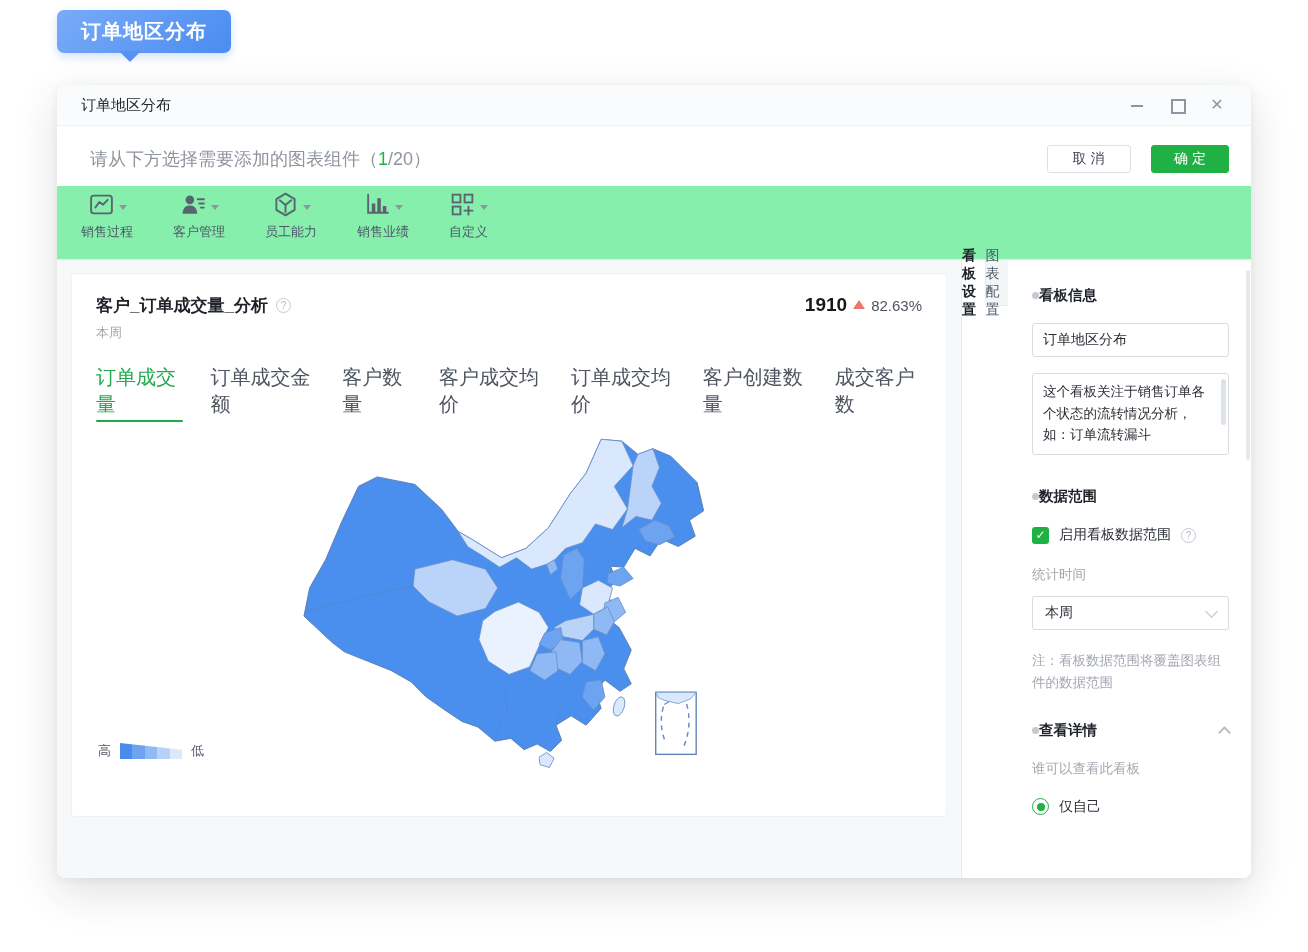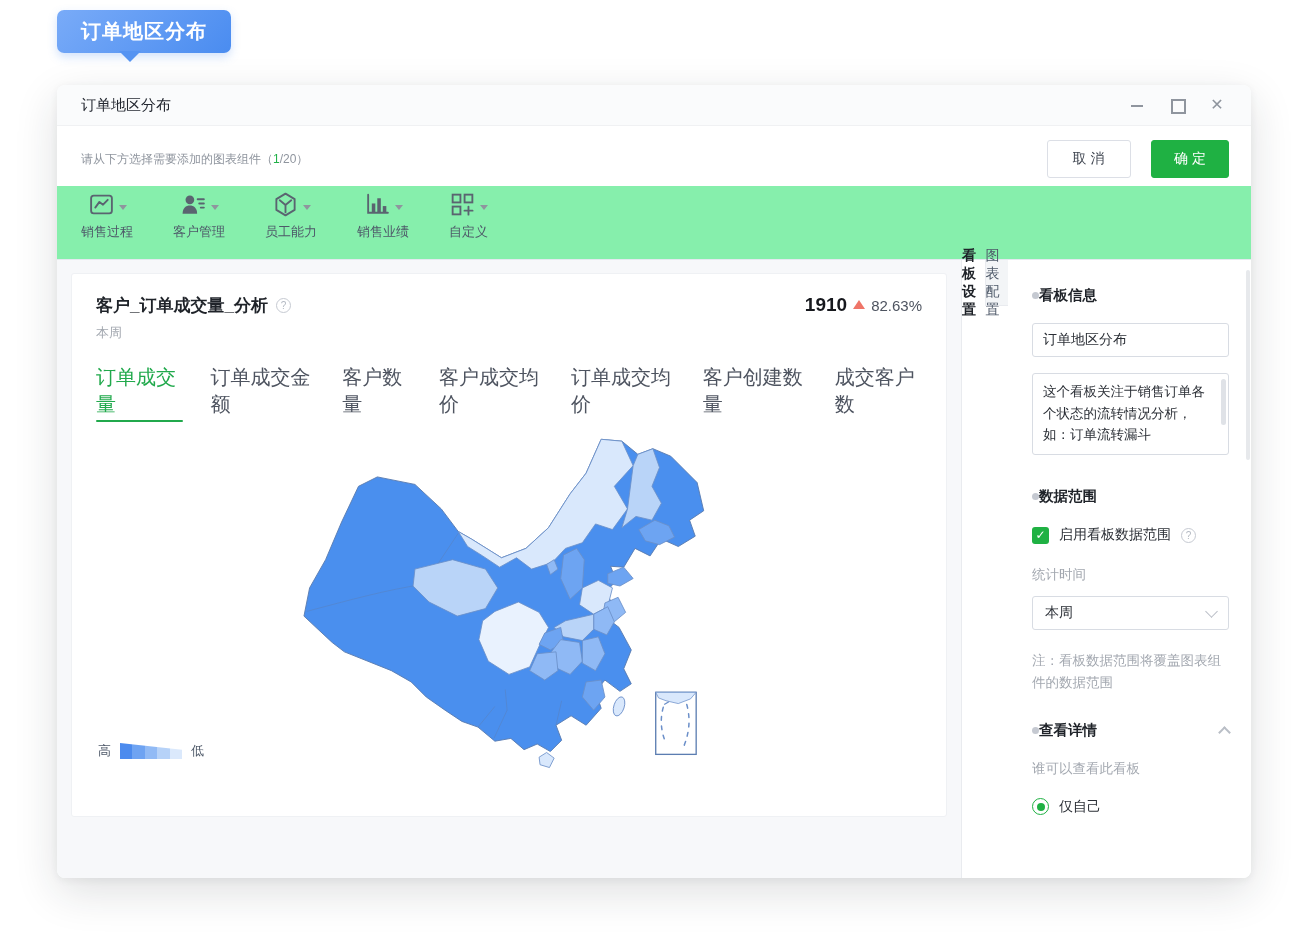--- a/index.html
+++ b/index.html
@@ -21,23 +21,23 @@
                 padding:0 26px 0 24px; background:#fafbfc; border-bottom:1px solid #f0f1f3; }
   .dlg-title { font-size:15px; color:#242831; }
   .win-controls { display:flex; align-items:center; gap:24px; }
   .wc { width:16px; height:16px; position:relative; cursor:pointer; }
   .wc-min::before { content:""; position:absolute; left:2px; right:2px; top:8px; height:2px; background:#8f959e; }
   .wc-max::before { content:""; position:absolute; left:2px; top:2px; width:11px; height:11px; border:2px solid #8f959e; }
   .wc-close { font-size:16px; color:#8f959e; line-height:16px; text-align:center; }
 
   
   .subheader { height:60px; flex:0 0 60px; display:flex; align-items:center; justify-content:space-between; padding:6px 22px 0 24px; background:#fff; }
-  .instruction { font-size:12px; color:#8f959e; }
+  .instruction { font-size:18px; color:#8f959e;margin-left:9px; }
   .instruction .count { color:#21b147; }
-  .btn { display:inline-flex; align-items:center; justify-content:center; height:38px; border-radius:3px; font-size:14px; cursor:pointer; }
+  .btn { display:inline-flex; align-items:center; justify-content:center; height:28px; border-radius:3px; font-size:14px; cursor:pointer; }
   .btn-cancel { width:84px; background:#fff; border:1px solid #dcdfe6; color:#3f4550; margin-right:16px; }
   .btn-confirm { width:78px; background:#1fb143; border:1px solid #1fb143; color:#fff; }
 
   
   .toolbar { flex:0 0 74px; display:flex; align-items:flex-start; gap:40px; padding:2px 24px 0; background:#86efac; border-bottom:1px solid #e4e9f0; }
   .tool { display:flex; flex-direction:column; align-items:center; cursor:pointer; }
   .tool-icon-row { display:flex; align-items:flex-end; gap:4px; height:30px; }
   .tool svg { display:block; }
   .caret { width:0; height:0; border:4px solid transparent; border-top:5px solid #8f959e; margin-bottom:4px; }
   .tool-label { margin-top:5px; font-size:13px; color:#4e5969; }

